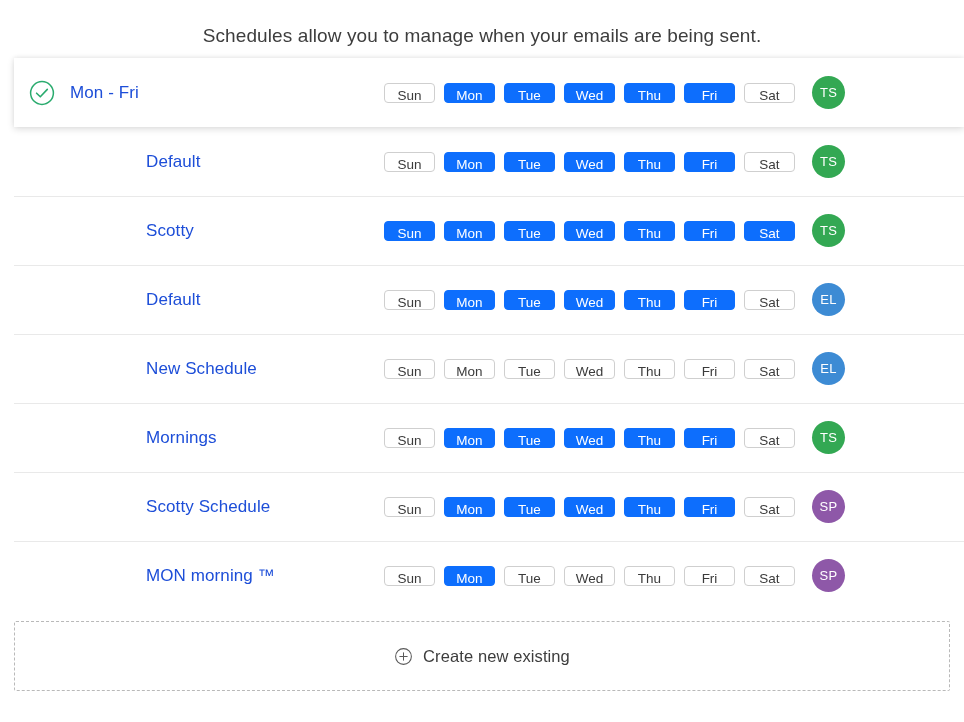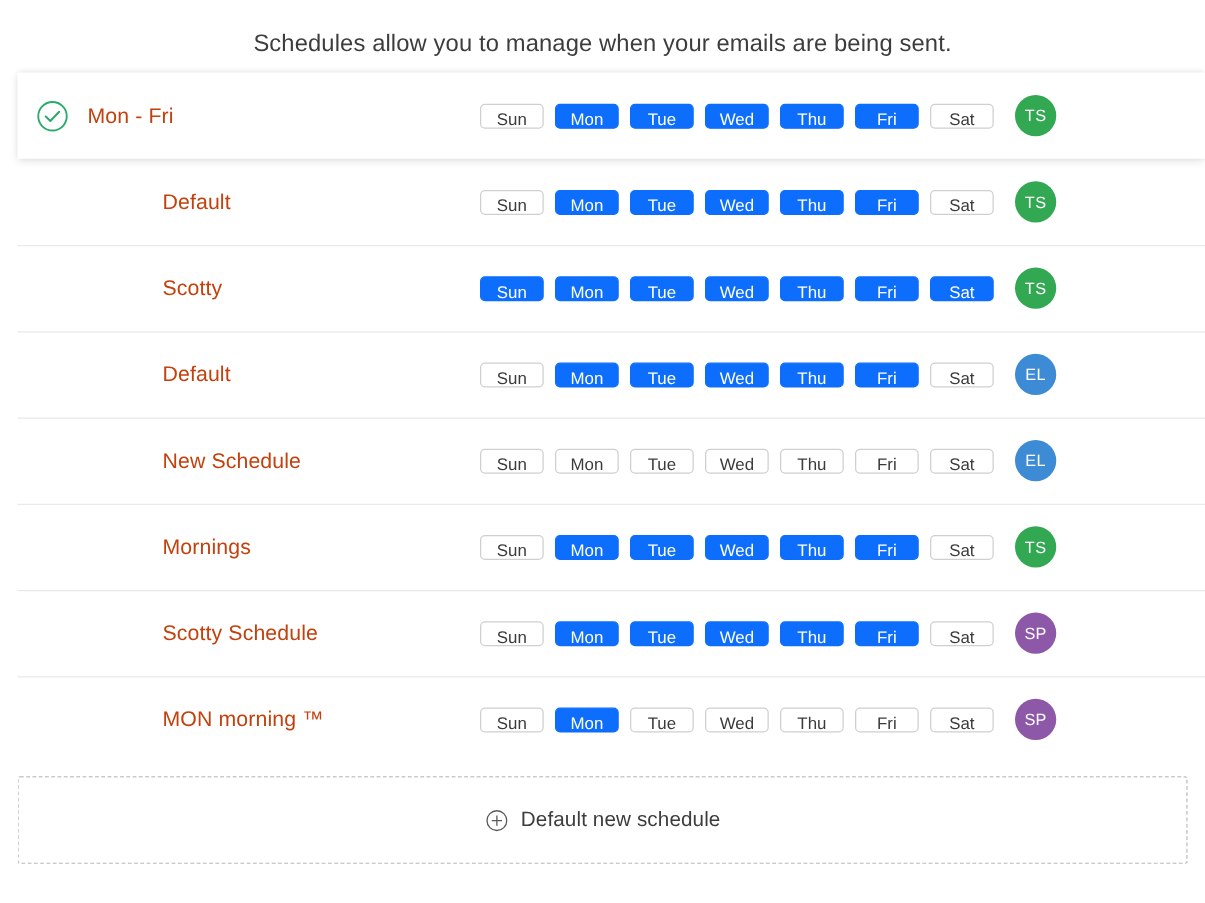--- a/index.html
+++ b/index.html
@@ -68,26 +68,26 @@
     width: 56px;
     min-width: 56px;
     display: flex;
     align-items: center;
     justify-content: center;
   }
   .check-cell.empty { width: 56px; min-width: 56px; }
 
   .name {
     font-size: 17px;
-    color: #c2410c;
+    color: #1d4ed8;
     letter-spacing: 0.1px;
     white-space: nowrap;
   }
   .row.selected .name { margin-left: 0px; }
-  .row:not(.selected) .name { margin-left: 60px; }
+  .row:not(.selected) .name { margin-left: 76px; }
 
   
   .days {
     position: absolute;
     left: 384px;
     display: flex;
     gap: 9px;
   }
   .row.selected .days { left: 370px; }
 
@@ -284,15 +284,15 @@
 
 <div id="create-new">
   <div class="cn-inner">
     <span class="icon">
       <svg width="19" height="19" viewBox="0 0 20 20" aria-hidden="true">
         <circle cx="10" cy="10" r="8.3" fill="none" stroke="#5a5a5a" stroke-width="1.1"></circle>
         <line x1="10" y1="5.7" x2="10" y2="14.3" stroke="#5a5a5a" stroke-width="1.1"></line>
         <line x1="5.7" y1="10" x2="14.3" y2="10" stroke="#5a5a5a" stroke-width="1.1"></line>
       </svg>
     </span>
-    <span class="cn-label">Default new schedule</span>
+    <span class="cn-label">Create new existing</span>
   </div>
 </div>
 
 </body></html>

